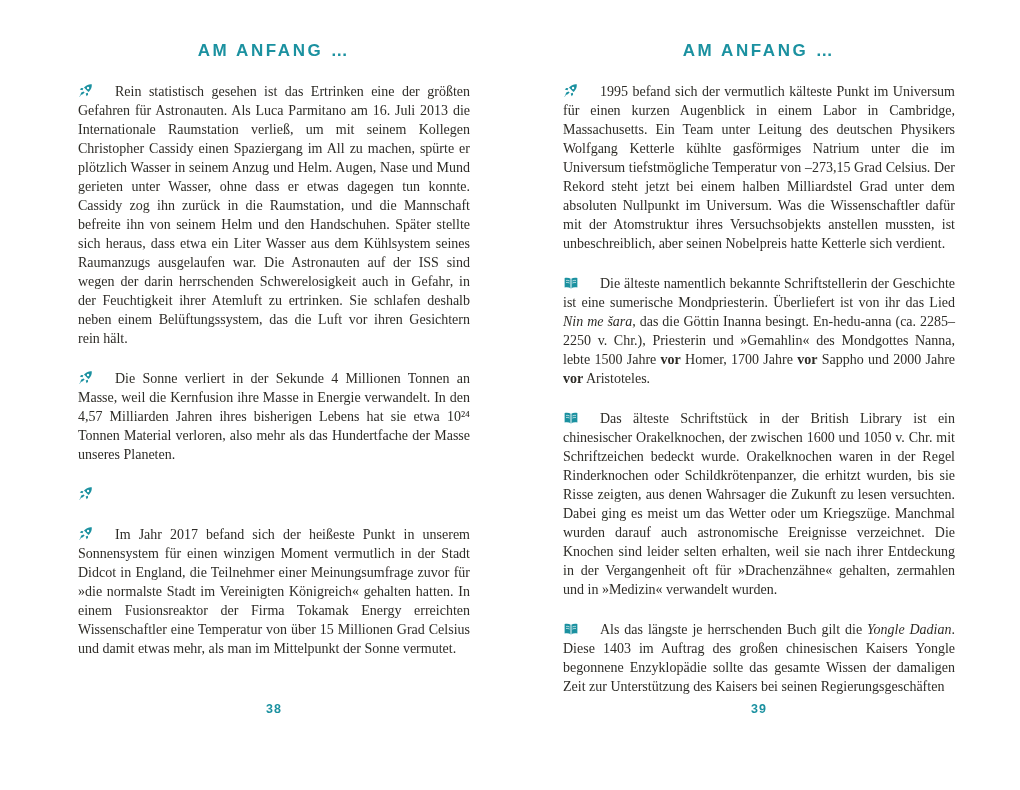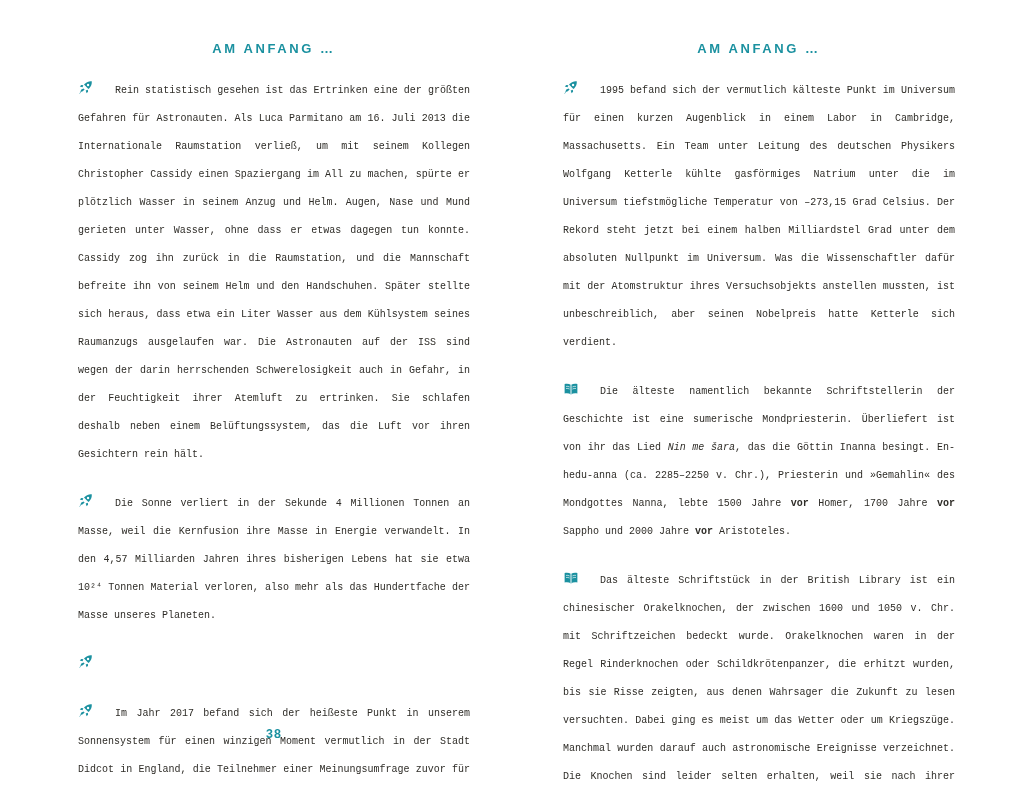--- a/index.html
+++ b/index.html
@@ -15,43 +15,43 @@
     overflow:hidden;
   }
   .page{position:absolute;top:0;height:790px;width:392px;}
   .page-left{left:78px;}
   .page-right{left:563px;}
   .page-header{
     padding-top:41px;
     text-align:center;
     font-family:"Liberation Sans",sans-serif;
     font-weight:bold;
-    font-size:13px;
+    font-size:17px;
     letter-spacing:2.6px;
     color:var(--accent);
   }
   .paragraphs{margin-top:21px;}
   .para{
-    font-family:Liberation Mono, monospace;
-    font-size:10px;
-    line-height:28px;
+    font-family:Liberation Serif, serif;
+    font-size:14px;
+    line-height:19px;
     color:var(--ink);
     text-align:justify;
     margin-bottom:21px;
   }
   .pmark{
     display:inline-block;
     width:37px;
   }
   .pmark svg{vertical-align:-2px;}
   .it{font-style:italic;}
   .bd{font-weight:bold;}
   .page-number{
     position:absolute;
-    bottom:49px;left:0;right:0;
+    bottom:74px;left:0;right:0;
     text-align:center;
     font-family:"Liberation Sans",sans-serif;
     font-weight:bold;
     font-size:12.5px;
     letter-spacing:1px;
     color:var(--accent);
   }
 </style>
 </head>
 <body>
@@ -112,15 +112,16 @@
               <path fill="#1b91a0" d="M12 3.2C9.4 1.4 6 .9 2.2 1.7V16.1c3.8-.8 7.2-.3 9.8 1.5 2.6-1.8 6-2.3 9.8-1.5V1.7c-3.8-.8-7.2-.3-9.8 1.5z"></path>
               <path d="M12 3.2v14.4" stroke="#ffffff" stroke-width="1.5" fill="none"></path>
               <path d="M4.3 5.2c2-.3 3.9 0 5.6.9M4.3 8.4c2-.3 3.9 0 5.6.9M14.1 6.1c1.7-.9 3.6-1.2 5.6-.9M14.1 9.3c1.7-.9 3.6-1.2 5.6-.9" stroke="#ffffff" stroke-width="1" fill="none"></path>
             </svg></span><span>Das älteste Schriftstück in der British Library ist ein chinesischer Orakelknochen, der zwischen 1600 und 1050 v. Chr. mit Schriftzeichen bedeckt wurde. Orakelknochen waren in der Regel Rinderknochen oder Schildkrötenpanzer, die erhitzt wurden, bis sie Risse zeigten, aus denen Wahrsager die Zukunft zu lesen versuchten. Dabei ging es meist um das Wetter oder um Kriegszüge. Manchmal wurden darauf auch astronomische Ereignisse verzeichnet. Die Knochen sind leider selten erhalten, weil sie nach ihrer Entdeckung in der Vergangenheit oft für »Drachenzähne« gehalten, zermahlen und in »Medizin« verwandelt wurden.</span></p>
         <p class="para"><span class="pmark"><svg width="16" height="13" viewBox="0 0 24 20">
               <path fill="#1b91a0" d="M12 3.2C9.4 1.4 6 .9 2.2 1.7V16.1c3.8-.8 7.2-.3 9.8 1.5 2.6-1.8 6-2.3 9.8-1.5V1.7c-3.8-.8-7.2-.3-9.8 1.5z"></path>
               <path d="M12 3.2v14.4" stroke="#ffffff" stroke-width="1.5" fill="none"></path>
               <path d="M4.3 5.2c2-.3 3.9 0 5.6.9M4.3 8.4c2-.3 3.9 0 5.6.9M14.1 6.1c1.7-.9 3.6-1.2 5.6-.9M14.1 9.3c1.7-.9 3.6-1.2 5.6-.9" stroke="#ffffff" stroke-width="1" fill="none"></path>
             </svg></span><span>Als das längste je herrschenden Buch gilt die </span><span class="it">Yongle Dadian</span><span>. Diese 1403 im Auftrag des großen chinesischen Kaisers Yongle begonnene Enzyklopädie sollte das gesamte Wissen der damaligen Zeit zur Unterstützung des Kaisers bei seinen Regierungsgeschäften</span></p>
       </div>
+    <div class="page-number">39</div>
   </section>
 
 </div>
 
 </body></html>

